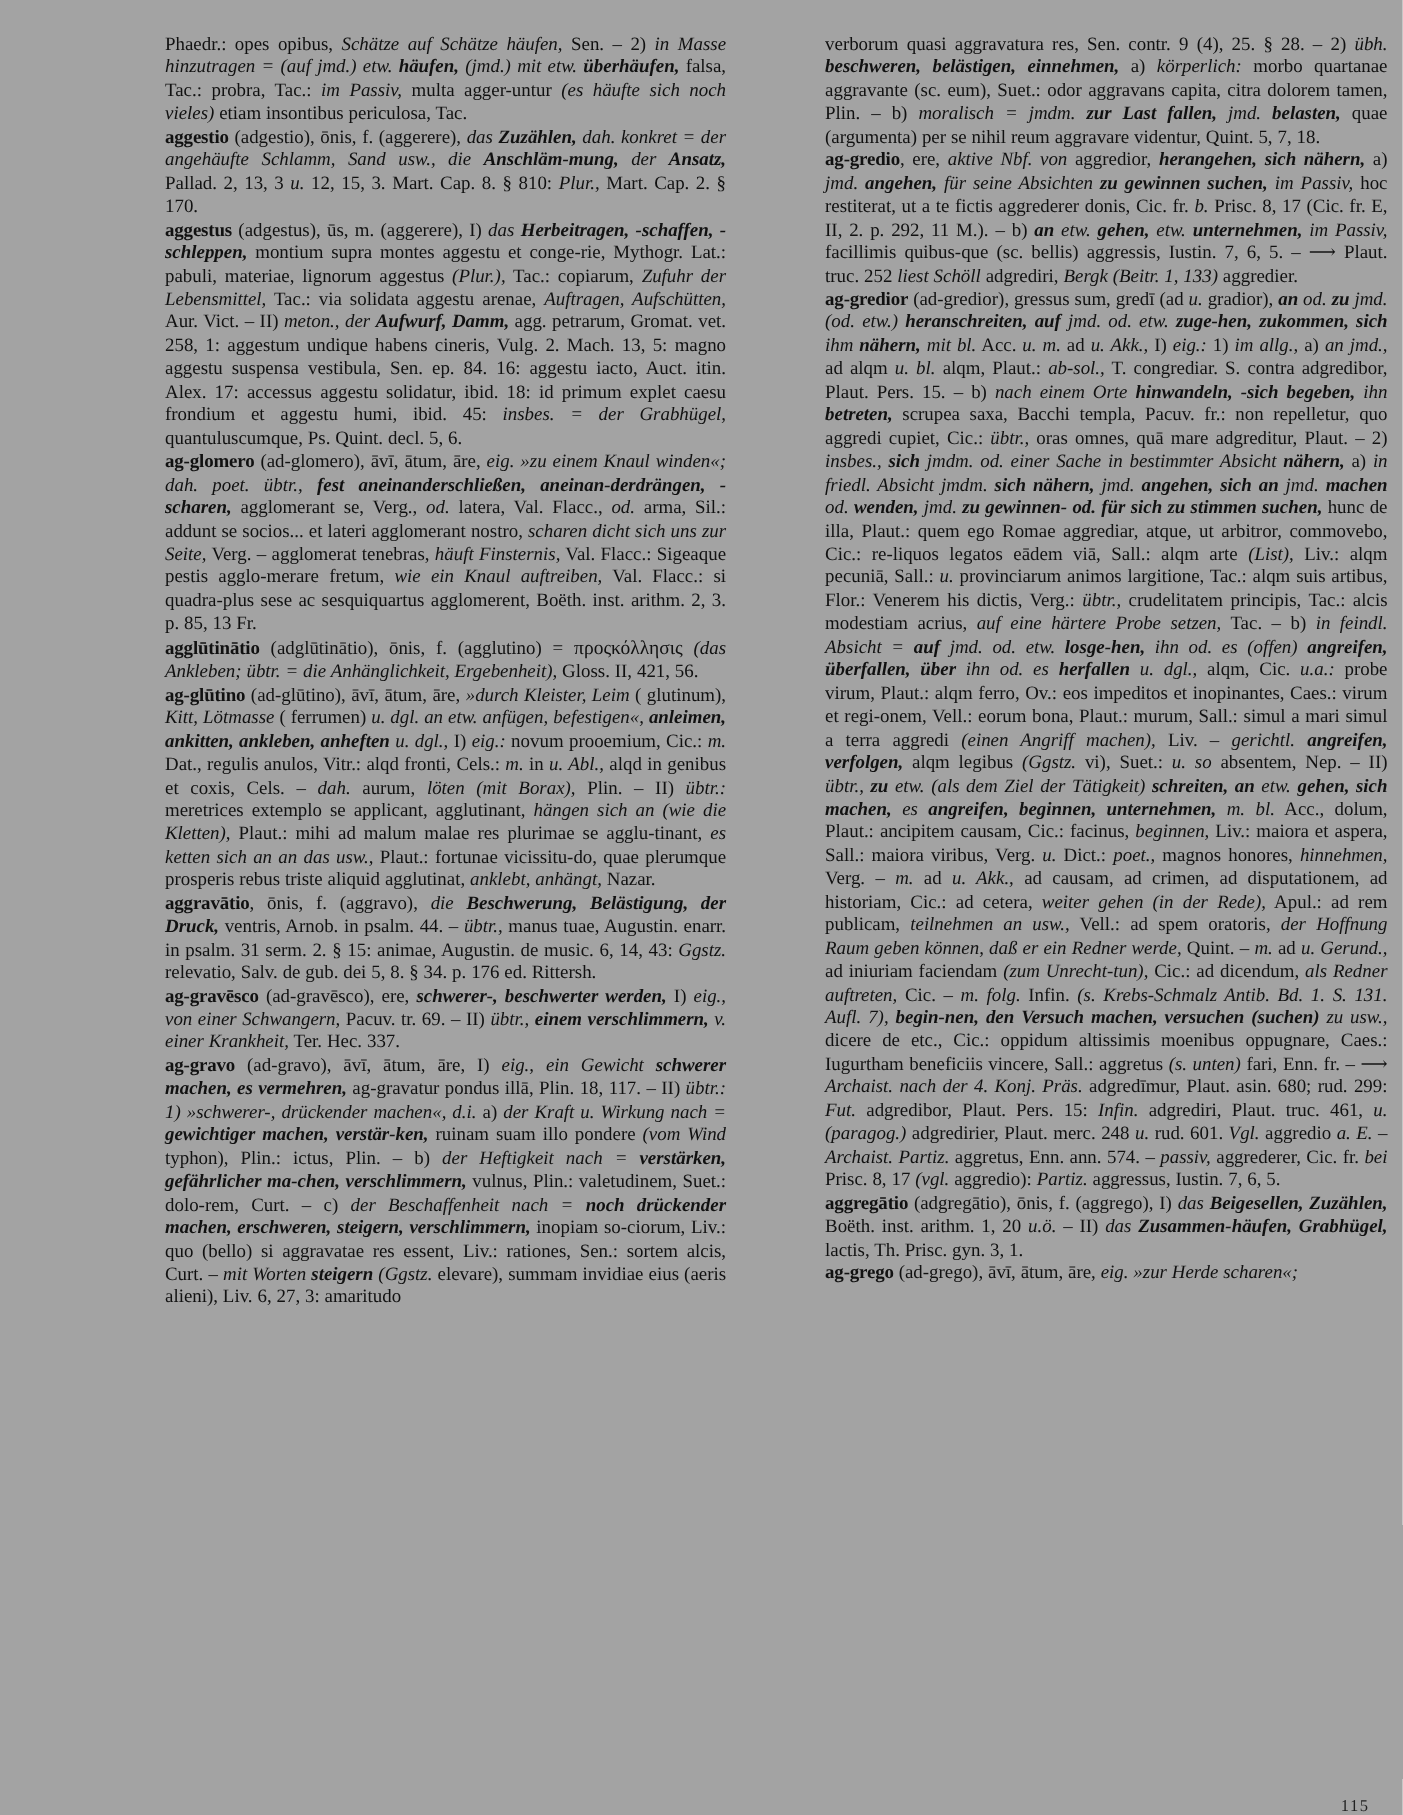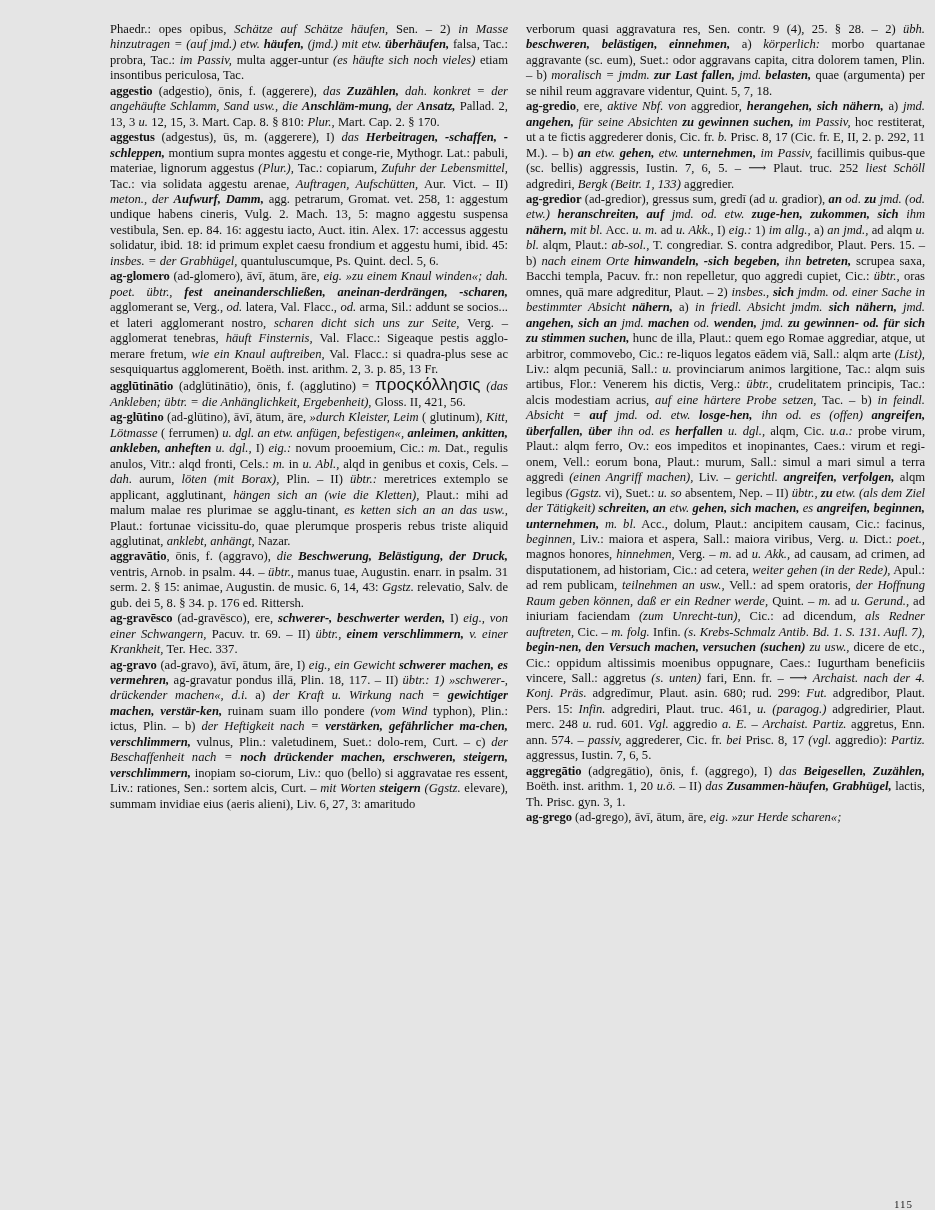--- a/index.html
+++ b/index.html
@@ -11,57 +11,57 @@
     width: 935px;
     height: 1210px;
     font-family: "Liberation Serif", "DejaVu Serif", serif;
     color: #111111;
     position: relative;
     overflow: hidden;
   }
   #page {
     position: absolute;
     inset: 0;
-    background: #e5e5e5;
+    background: #a3a3a3;
   }
   .columns {
     position: absolute;
     left: 110px;
     top: 22px;
     width: 815px;
     height: 1150px;
     display: flex;
     gap: 18px;
   }
   .col {
     width: 398px;
     font-size: 12.6px;
     line-height: 15.45px;
     text-align: justify;
     text-justify: inter-word;
     hyphens: manual;
     -webkit-hyphens: manual;
     word-spacing: 0.1px;
   }
-  .col.right { width: 399px; }
+  .col.right { width: 399px; margin-left: 48px; }
 
   .entry {
     margin: 0;
     padding: 0;
     text-indent: 0;
   }
   .entry + .entry { margin-top: 0px; }
 
   
   .hw {
     font-weight: bold;
     letter-spacing: -0.1px;
     font-family: Liberation Serif, serif;
   }
-  .grk { font-family: Liberation Sans, sans-serif; font-style: normal; font-size: 17px; }
+  .grk { font-family: Liberation Serif, serif; font-style: normal; font-size: 13px; }
 
   .folio {
     position: absolute;
     right: 22px;
     bottom: 0;
     font-size: 11px;
     letter-spacing: 1px;
     color: #222;
   }
   .col p { margin: 0; }

